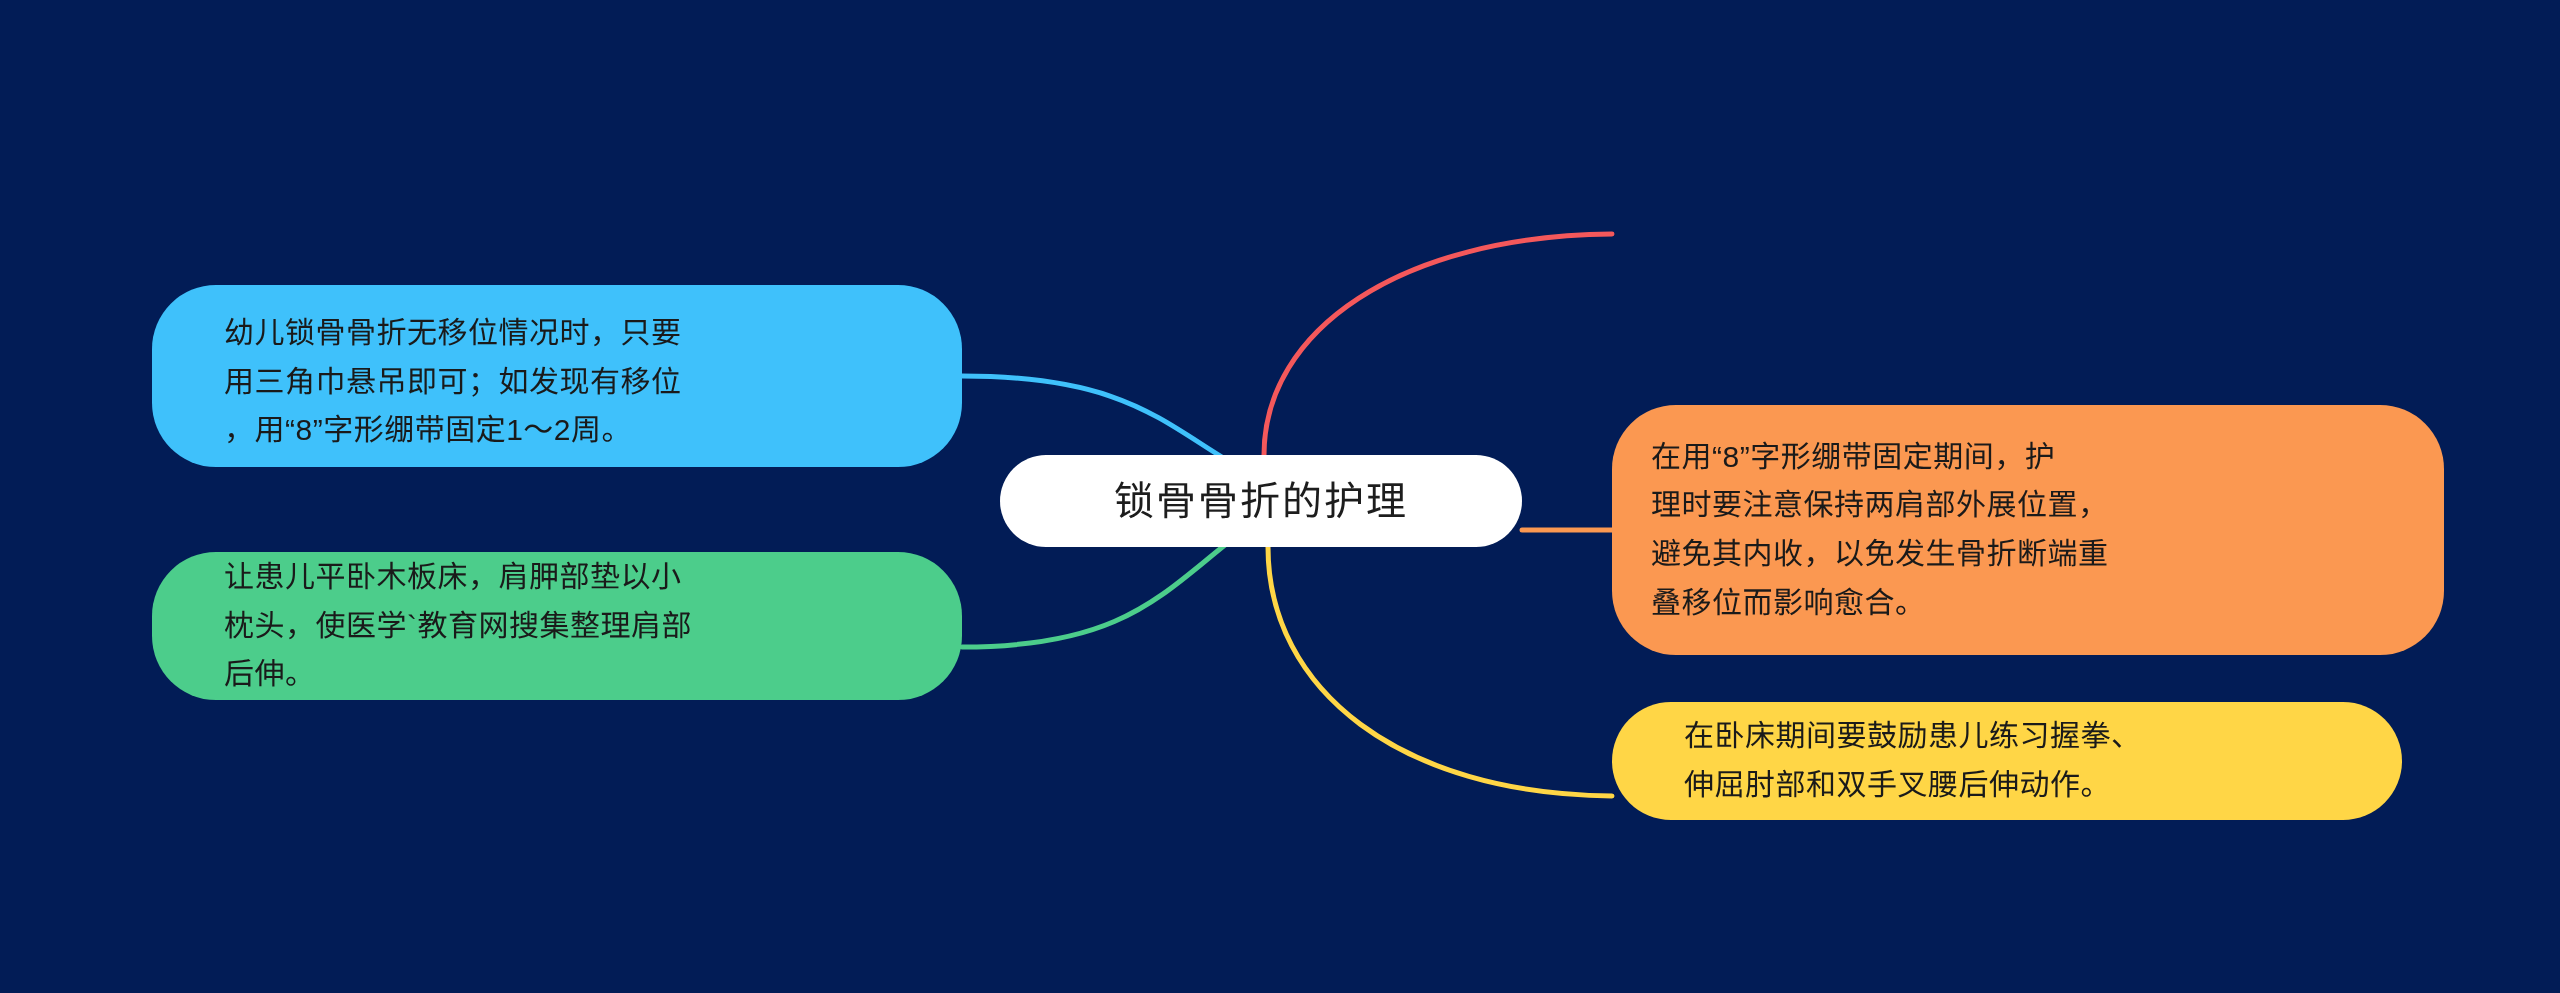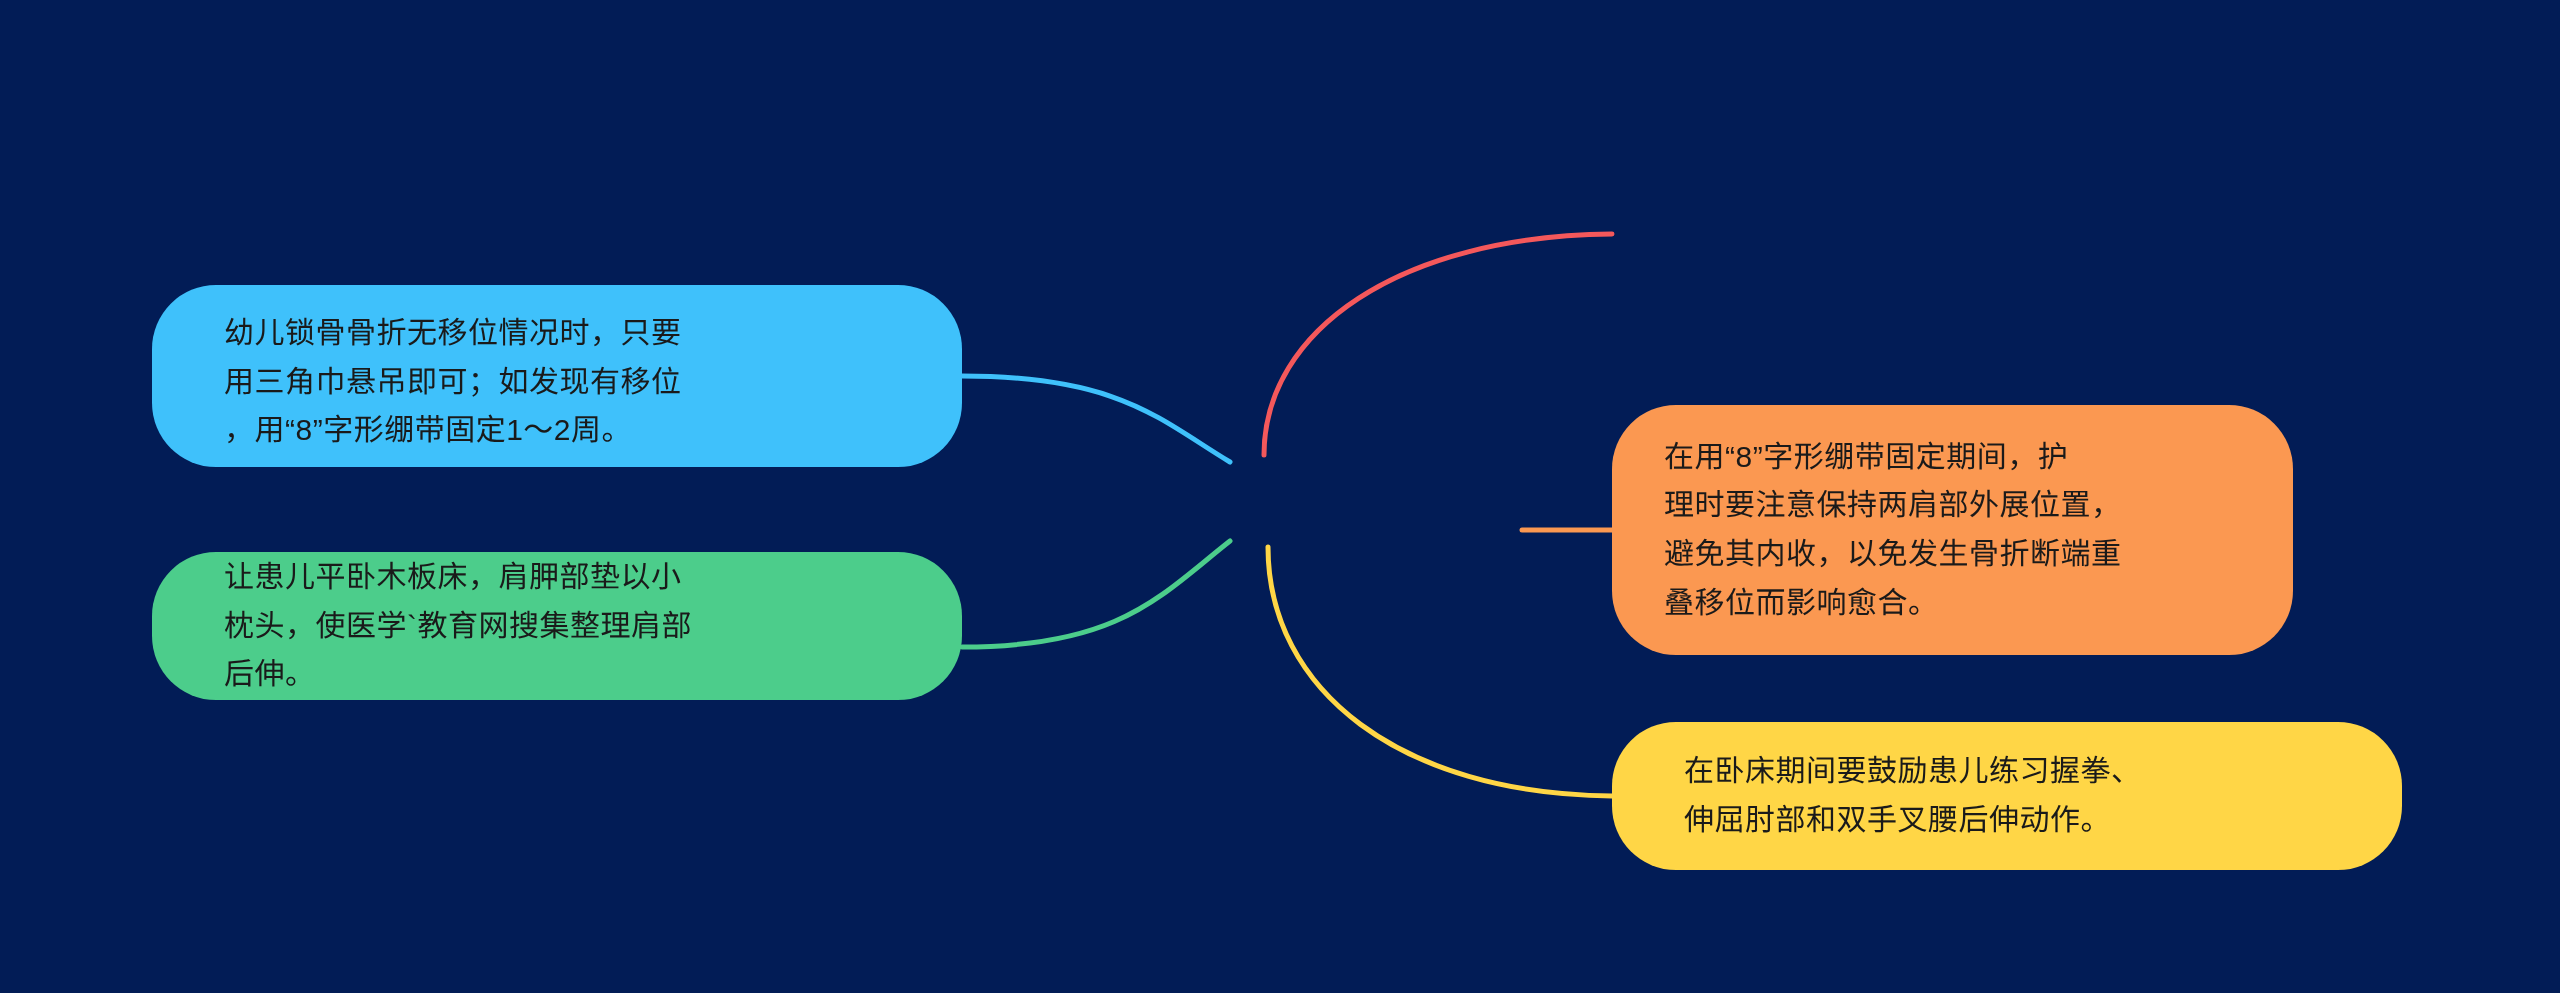--- a/index.html
+++ b/index.html
@@ -93,31 +93,31 @@
     top: 138px;
     width: 800px;
     height: 192px;
     background: #f4585b;
     padding: 0 60px 0 72px;
   }
   
   #node-orange {
     left: 1612px;
     top: 405px;
-    width: 681px;
+    width: 832px;
     height: 250px;
     background: #fb9851;
-    padding: 0 60px 0 52px;
+    padding: 0 60px 0 39px;
   }
   
   #node-yellow {
     left: 1612px;
-    top: 722px;
+    top: 702px;
     width: 790px;
-    height: 148px;
+    height: 118px;
     background: #ffd646;
     padding: 0 60px 0 72px;
   }
 </style>
 </head>
 <body>
 
 <div id="mindmap">
 
   <svg id="connectors" viewBox="0 0 2560 993" width="2560" height="993" xmlns="http://www.w3.org/2000/svg">
@@ -151,14 +151,17 @@
 理时要注意保持两肩部外展位置，
 避免其内收，以免发生骨折断端重
 叠移位而影响愈合。</span>
   </div>
 
   <div class="node" id="node-yellow">
     <span class="node-text">在卧床期间要鼓励患儿练习握拳、
 伸屈肘部和双手叉腰后伸动作。</span>
   </div>
 
+  <div class="node" id="node-root">
+    <span class="node-text">锁骨骨折的护理</span>
+  </div>
 
 </div>
 
 </body></html>

